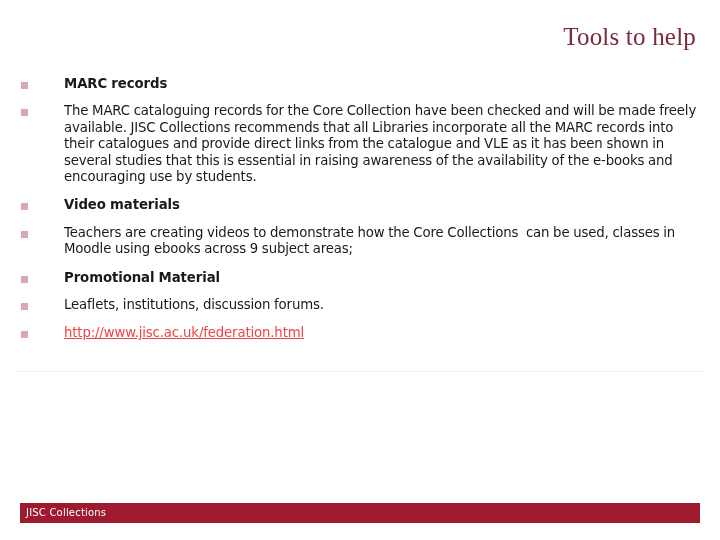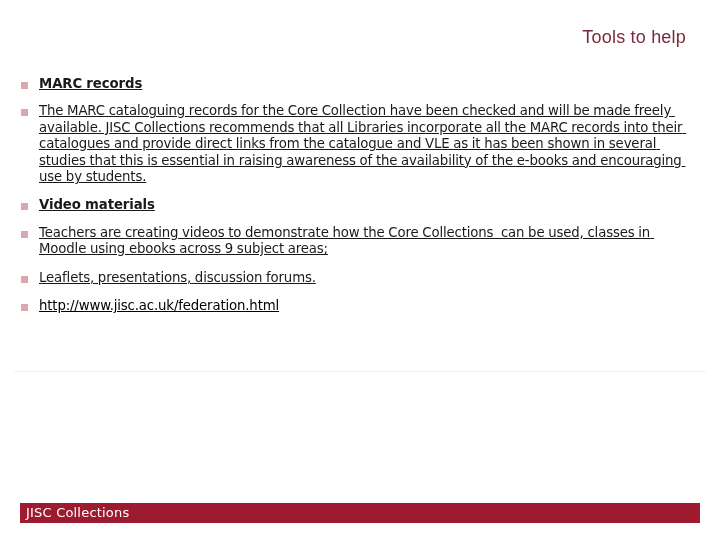--- a/index.html
+++ b/index.html
@@ -18,28 +18,28 @@
   .slide {
     position: relative;
     width: 720px;
     height: 540px;
     background: #ffffff;
   }
 
   
   .slide-title {
     position: absolute;
-    left: 14px;
+    left: 24px;
     top: 22px;
     width: 672px;
     text-align: right;
-    font-size: 18px;
+    font-size: 25px;
     line-height: 30px;
     color: #7B2A3C;
-    font-family: Liberation Sans, sans-serif;
+    font-family: Liberation Serif, serif;
     font-weight: 400;
     letter-spacing: 0.2px;
     white-space: nowrap;
   }
 
   
   .body-list {
     position: absolute;
     left: 0px;
     top: 76px;
@@ -58,47 +58,46 @@
     width: 7px;
     height: 7px;
     background: #D9A8AE;
     margin-left: 21px;
     margin-right: 0px;
     margin-top: 6px;
   }
 
   .bullet-text {
     flex: 1 1 auto;
-    margin-left: 11px;
+    margin-left: 36px;
     margin-right: 20px;
     font-size: 13.3px;
     line-height: 16.4px;
     color: #1a1a1a;
     font-family: "DejaVu Sans", sans-serif;
     letter-spacing: -0.15px;
     word-spacing: -0.3px;
     white-space: pre-wrap;
-    text-decoration: underline;
   }
 
   .bullet-row.heading .bullet-text {
     font-weight: bold;
     letter-spacing: -0.1px;
   }
 
   .bullet-row.heading {
     margin-bottom: 11px;
   }
 
   .bullet-row.para {
     margin-bottom: 12px;
   }
 
   .link-text {
-    color: #000000;
+    color: #ef4444;
     text-decoration: underline;
     font-size: 13.3px;
     line-height: 16.4px;
     font-family: "DejaVu Sans", sans-serif;
     letter-spacing: -0.15px;
     cursor: pointer;
   }
 
   
   .divider {
@@ -117,21 +116,21 @@
     top: 503px;
     width: 680px;
     height: 20px;
     background: #9E1B2F;
   }
 
   .footer-label {
     position: absolute;
     left: 26px;
     top: 507px;
-    font-size: 13px;
+    font-size: 10px;
     line-height: 12px;
     color: #ffffff;
     font-family: "DejaVu Sans", sans-serif;
     letter-spacing: 0.2px;
   }
 </style>
 </head>
 <body>
 
 <div class="slide">
@@ -148,23 +147,27 @@
         <div class="bullet-text">The MARC cataloguing records for the Core Collection have been checked and will be made freely available. JISC Collections recommends that all Libraries incorporate all the MARC records into their catalogues and provide direct links from the catalogue and VLE as it has been shown in several studies that this is essential in raising awareness of the availability of the e-books and encouraging use by students.</div>
       </div>
       <div class="bullet-row heading">
         <span class="bullet-marker"></span>
         <div class="bullet-text">Video materials</div>
       </div>
       <div class="bullet-row para">
         <span class="bullet-marker"></span>
         <div class="bullet-text">Teachers are creating videos to demonstrate how the Core Collections  can be used, classes in Moodle using ebooks across 9 subject areas;</div>
       </div>
+      <div class="bullet-row heading">
+        <span class="bullet-marker"></span>
+        <div class="bullet-text">Promotional Material</div>
+      </div>
       <div class="bullet-row para">
         <span class="bullet-marker"></span>
-        <div class="bullet-text">Leaflets, presentations, discussion forums.</div>
+        <div class="bullet-text">Leaflets, institutions, discussion forums.</div>
       </div>
       <div class="bullet-row link">
         <span class="bullet-marker"></span>
         <div class="bullet-text"><span class="link-text">http://www.jisc.ac.uk/federation.html</span></div>
       </div>
     </div>
 
   <div class="divider"></div>
 
   <div class="footer-bar"></div>

